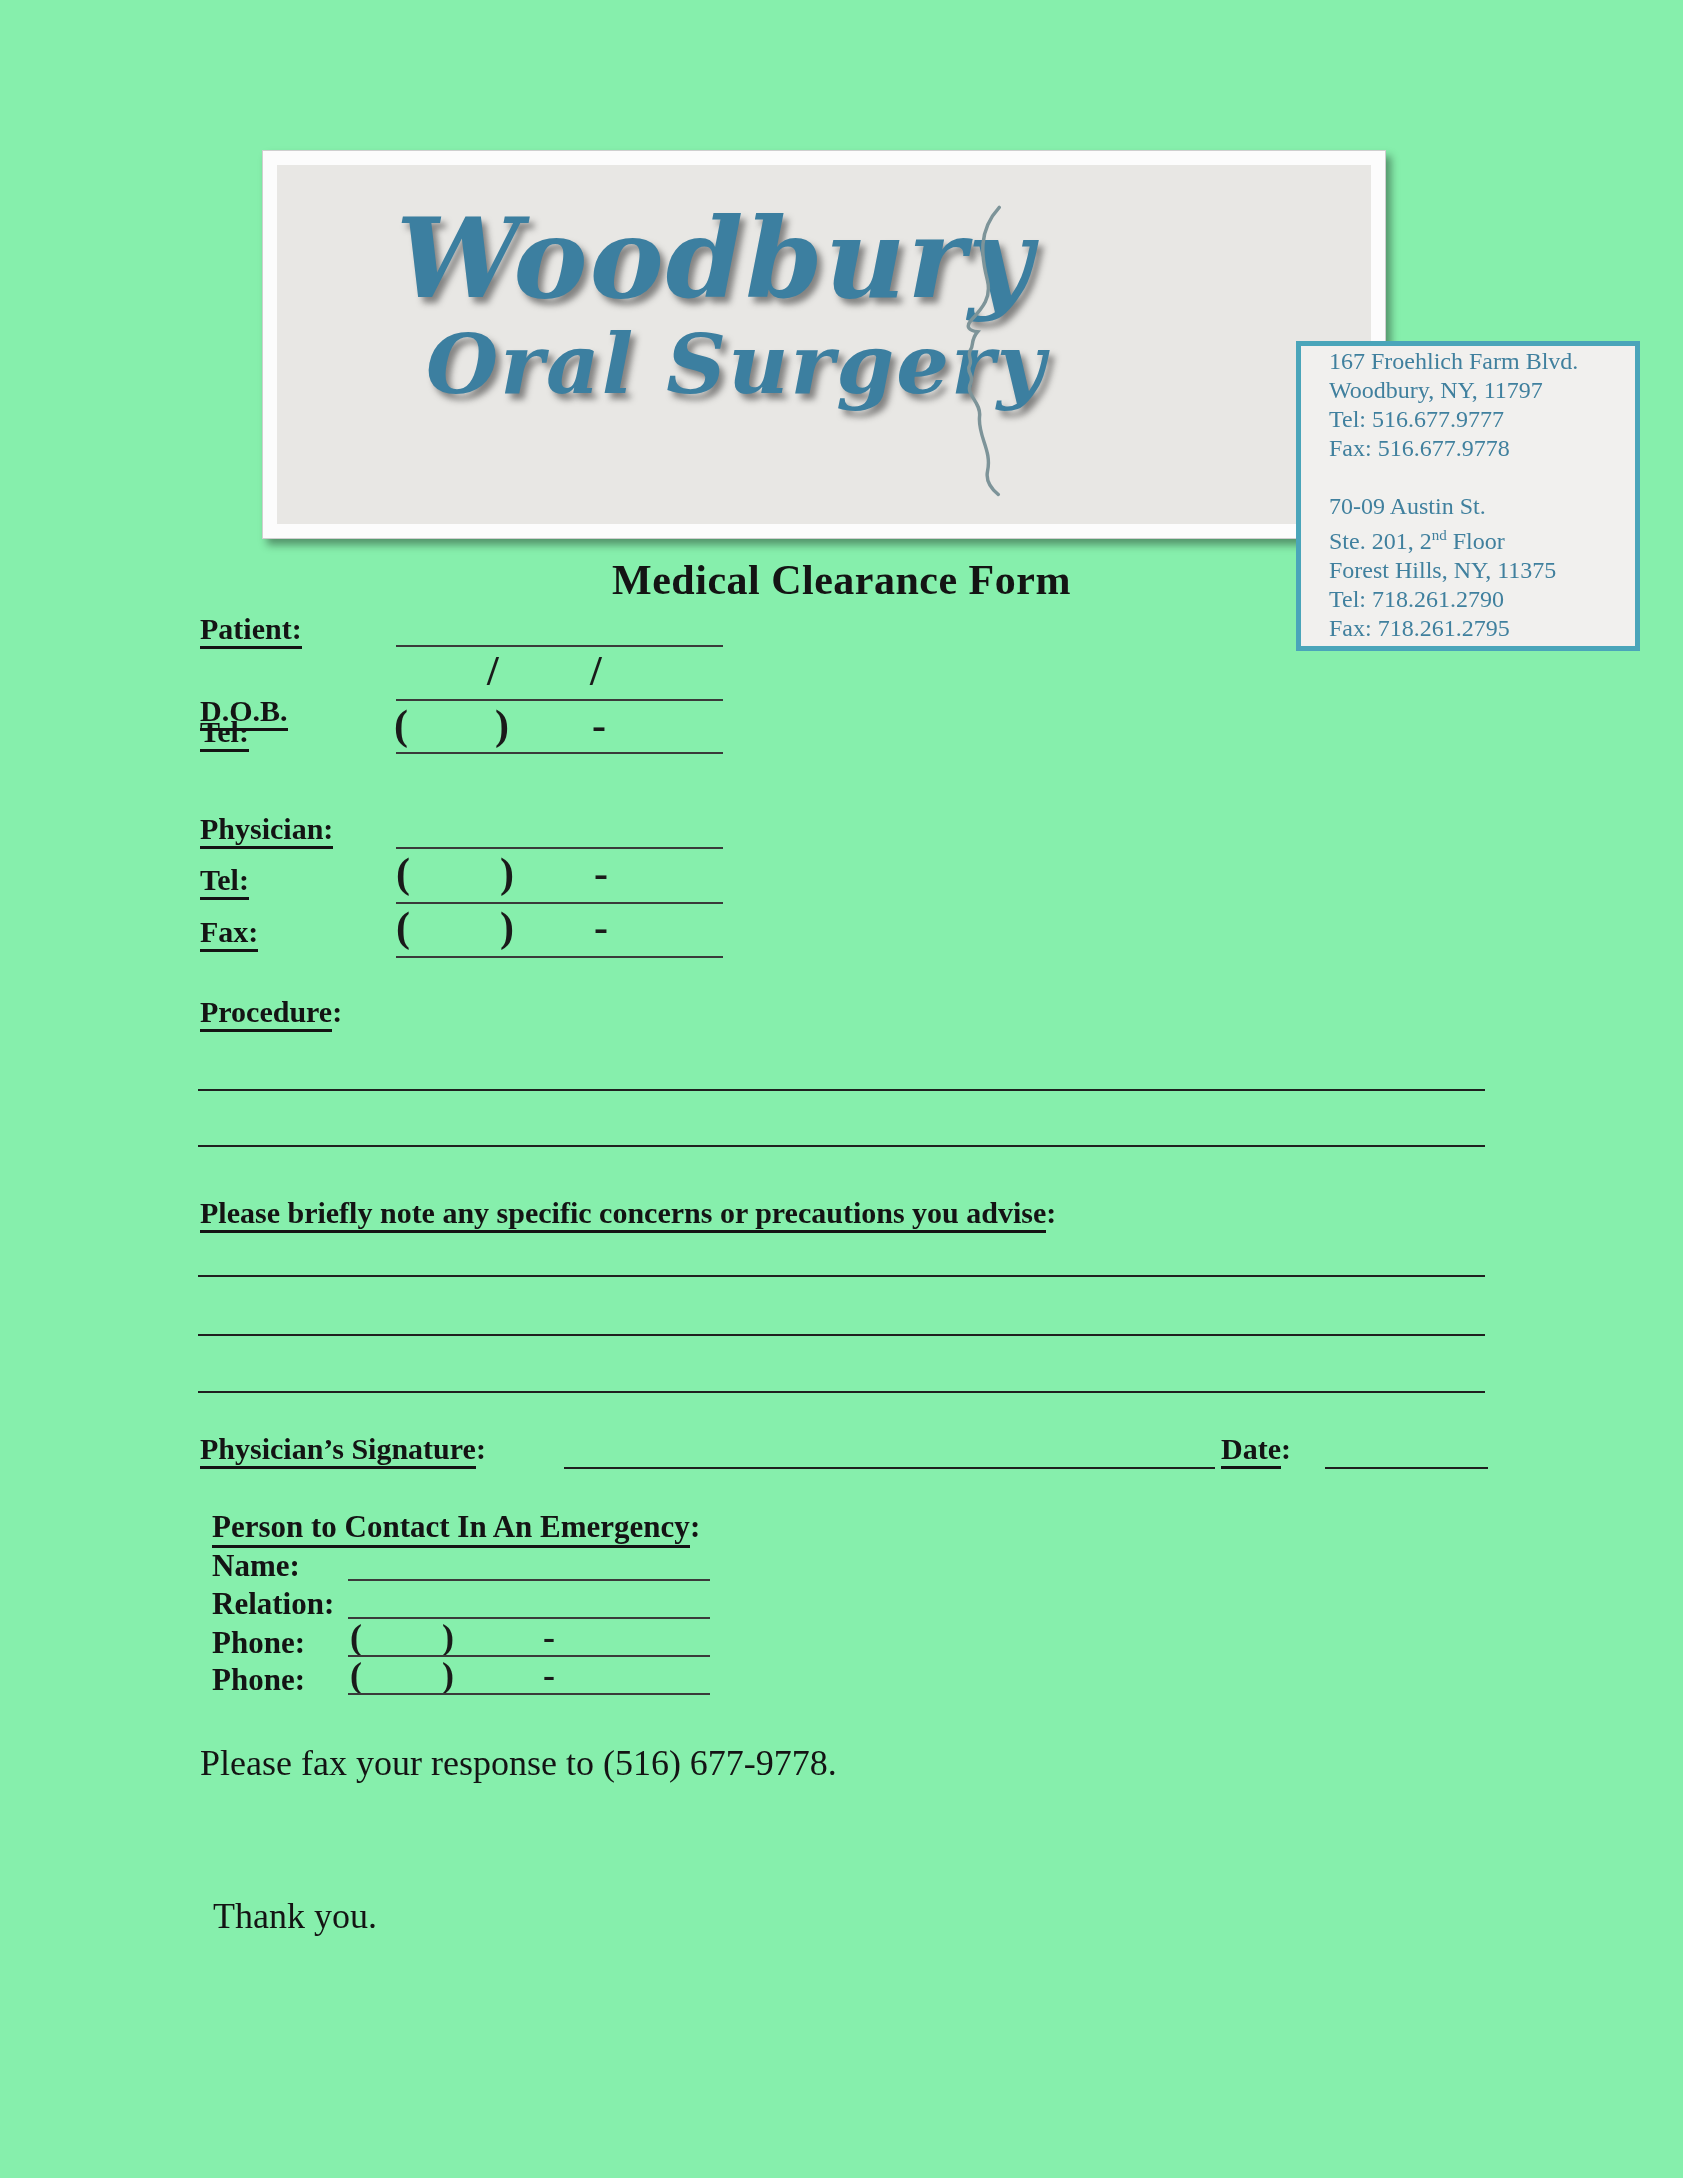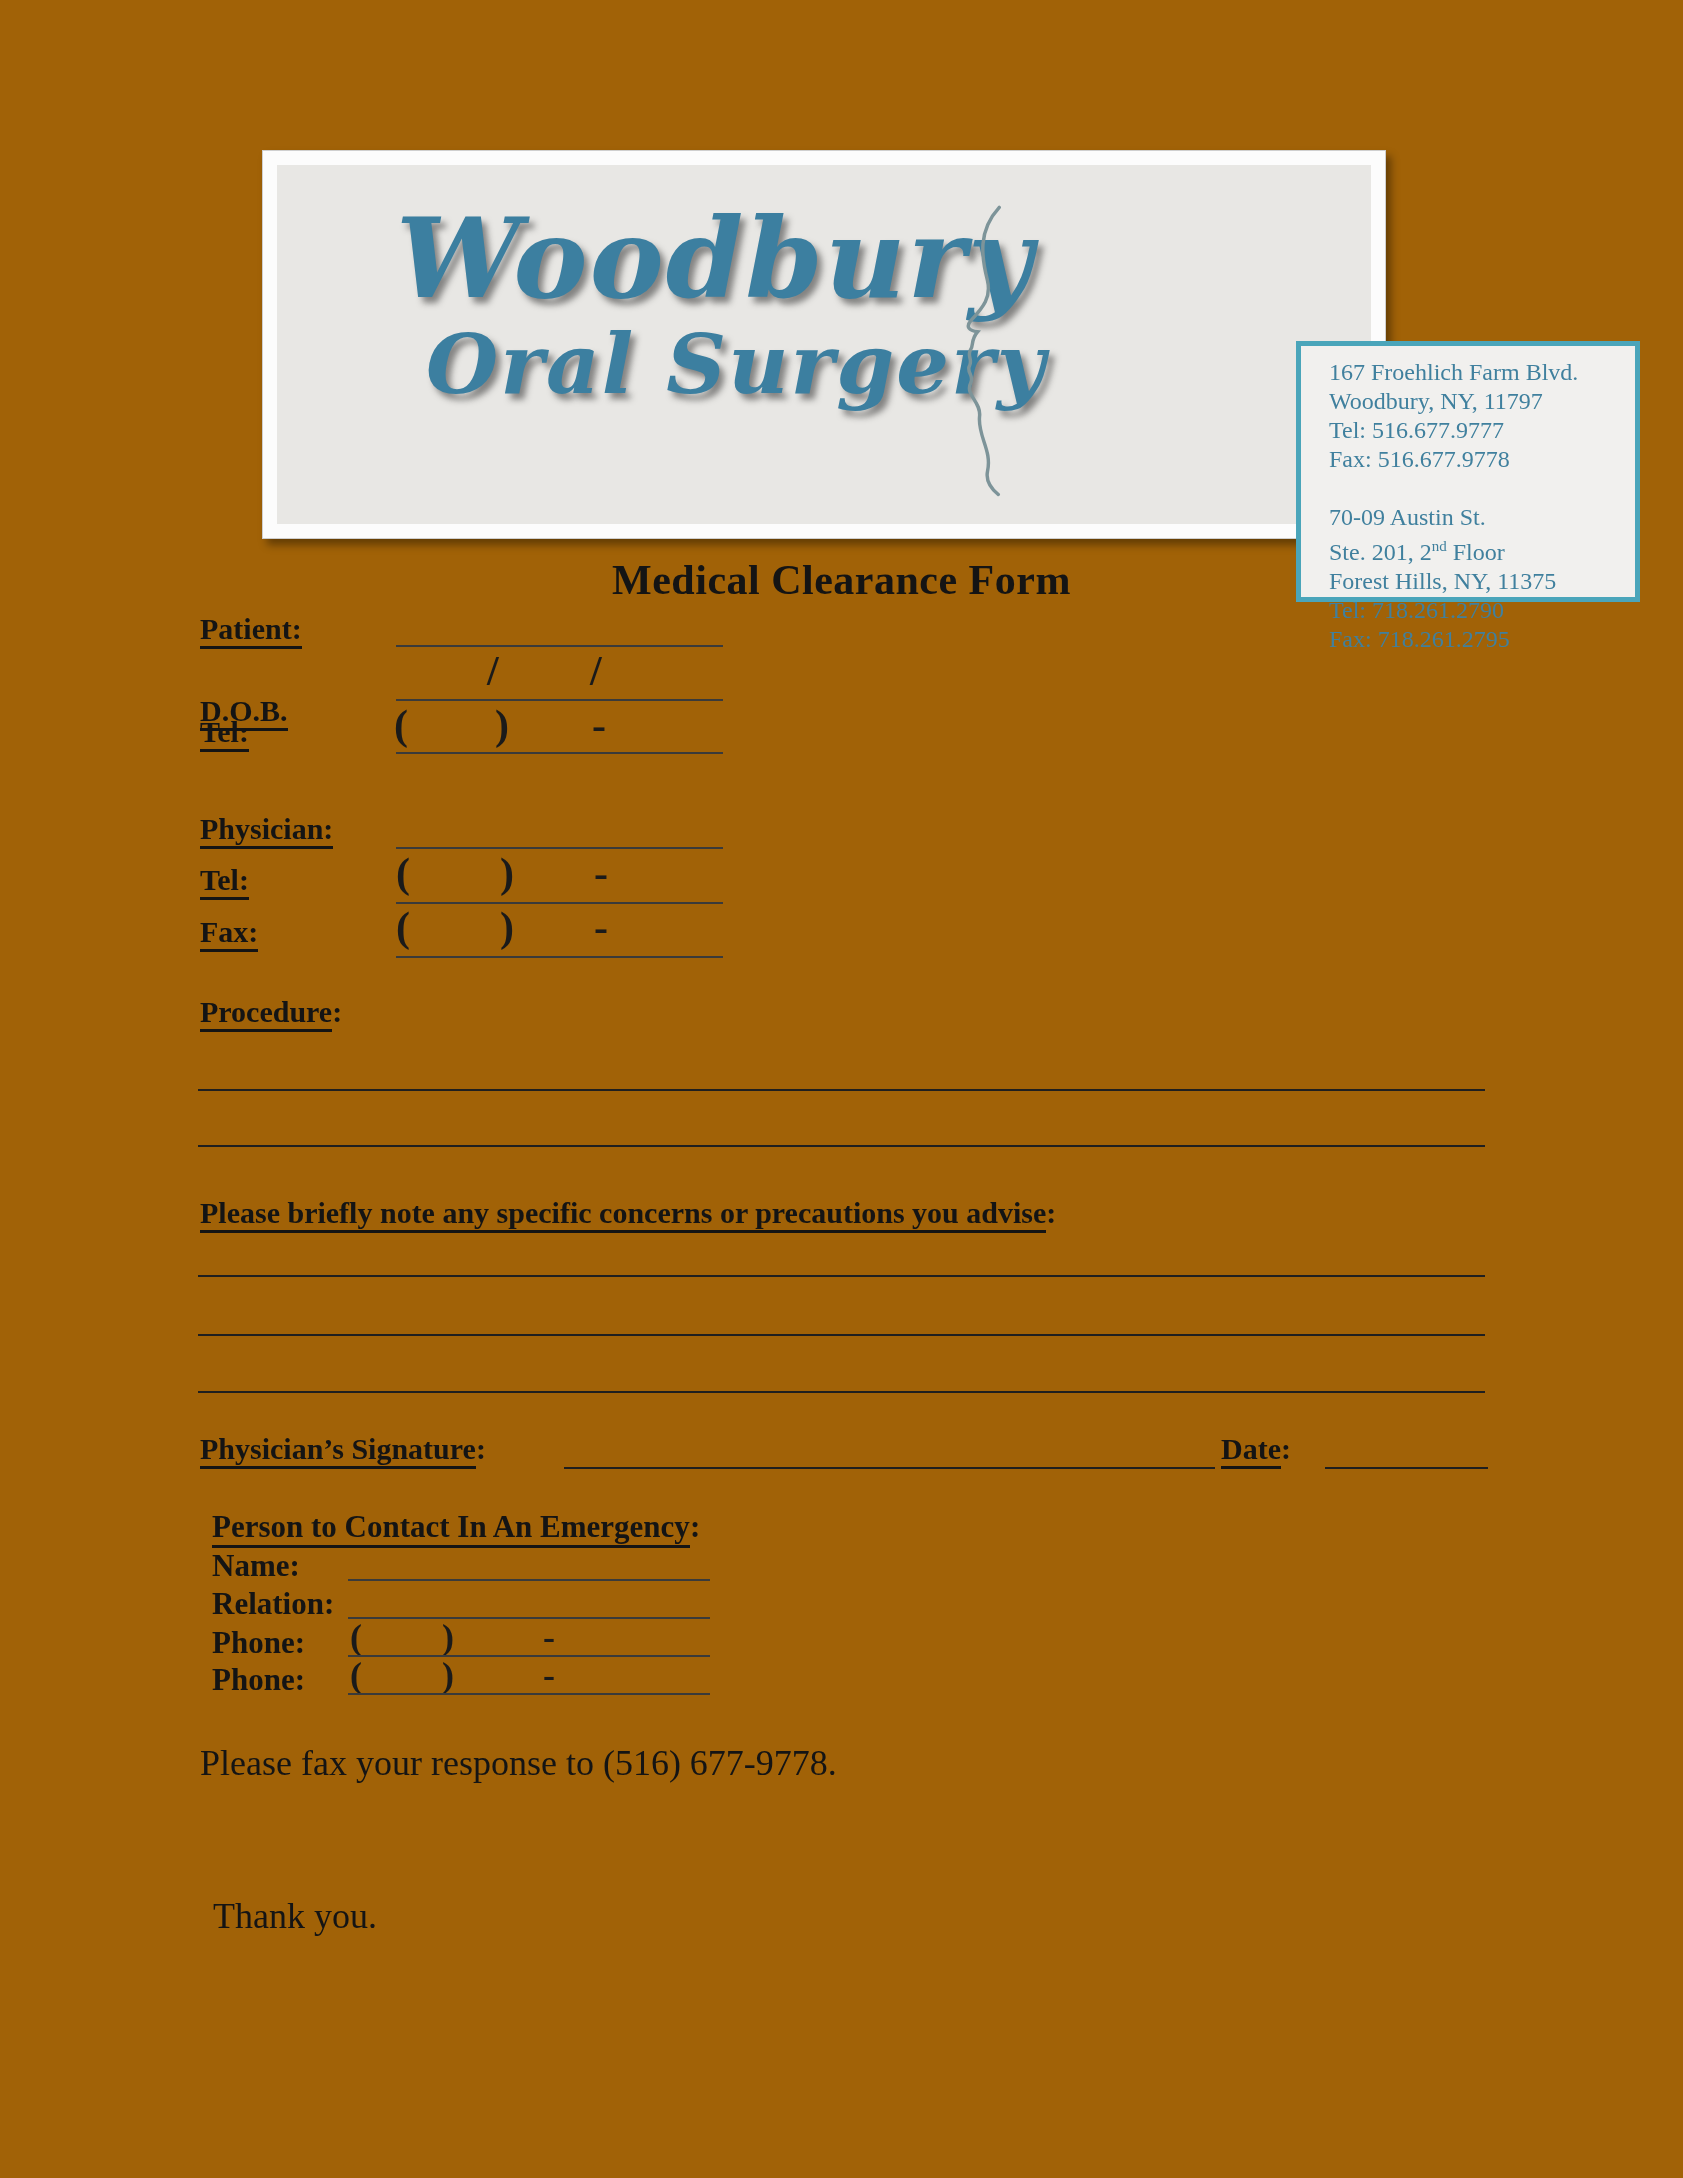--- a/index.html
+++ b/index.html
@@ -1,17 +1,17 @@
 <!DOCTYPE html>
 <html style="--teal_border: #4aa5ba; --teal_text: #40809e; --logo_teal: #3c7fa0;"><head>
 <meta charset="utf-8">
 <style>
   html,body { margin:0; padding:0; background:#ffffff; }
   .page {
-    position:relative; width:1683px; height:2178px; background:#a16207;
+    position:relative; width:1683px; height:2178px; background:#86efac;
     font-family:"Liberation Serif", serif; color:#111;
   }
 
   
   .hdr-frame {
     position:absolute; left:262px; top:150px; width:1124px; height:389px;
     background:#fcfcfc; border:1px solid #cfcfcf; box-sizing:border-box;
     box-shadow:5px 6px 8px rgba(0,0,0,0.38);
   }
   .hdr-inner {
@@ -23,23 +23,23 @@
     font-family:"DejaVu Serif", serif;
     color:var(--logo_teal,#3c7fa0);
     text-shadow:5px 6px 6px rgba(50,50,50,0.55);
     white-space:nowrap; letter-spacing:2px;
   }
   .logo-line1 { left:119px; top:28px; font-size:111px; }
   .logo-line2 { left:149px; top:150px; font-size:83px; }
   .face { position:absolute; left:669px; top:36px; }
 
   .addr-box {
-    position:absolute; left:1033px; top:190px; width:344px; height:261px;
+    position:absolute; left:1033px; top:190px; width:344px; height:310px;
     box-sizing:border-box; border:5px solid var(--teal_border,#4aa5ba);
-    background:#f1f0ee; padding:12px 8px 8px 28px;
+    background:#f1f0ee; padding:1px 8px 8px 28px;
     font-size:24px; line-height:29px; color:var(--teal_text,#40809e);
   }
   .addr-box .spacer { height:29px; }
   .addr-box sup { font-size:15px; }
 
   
   .title {
     position:absolute; left:0; top:556px; width:100%; text-align:center;
     font-size:42px; font-weight:bold; color:#141414; letter-spacing:0.5px;
   }

